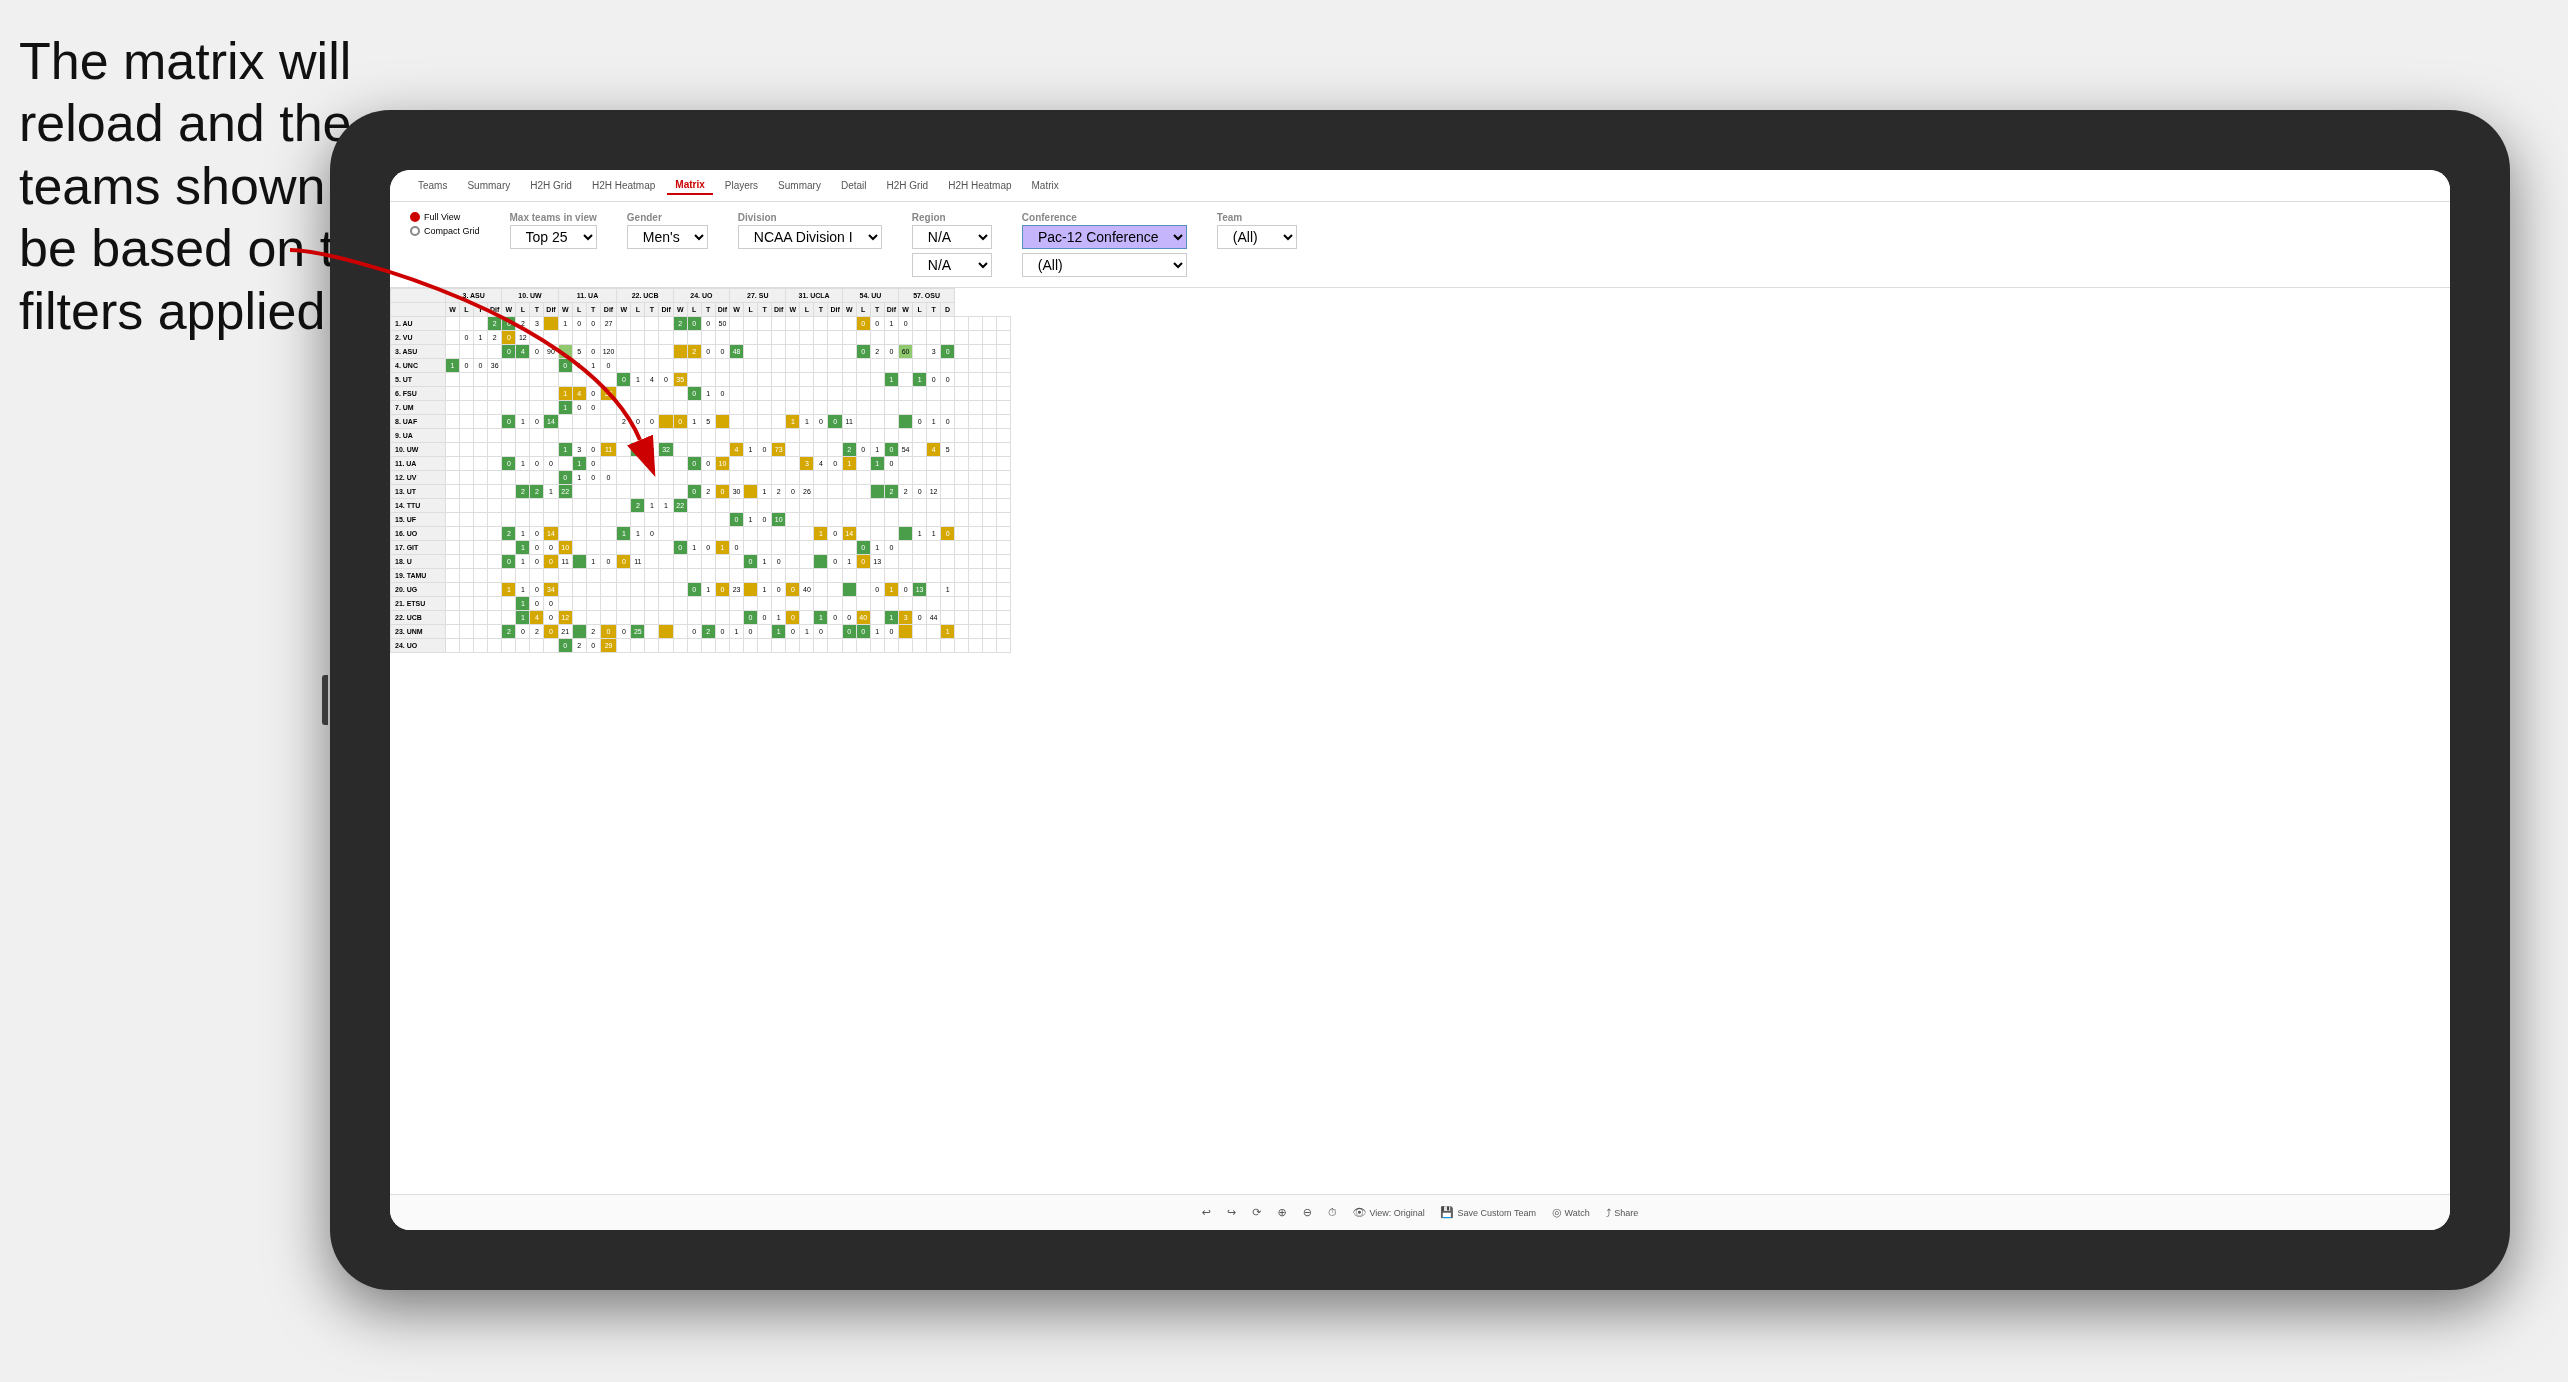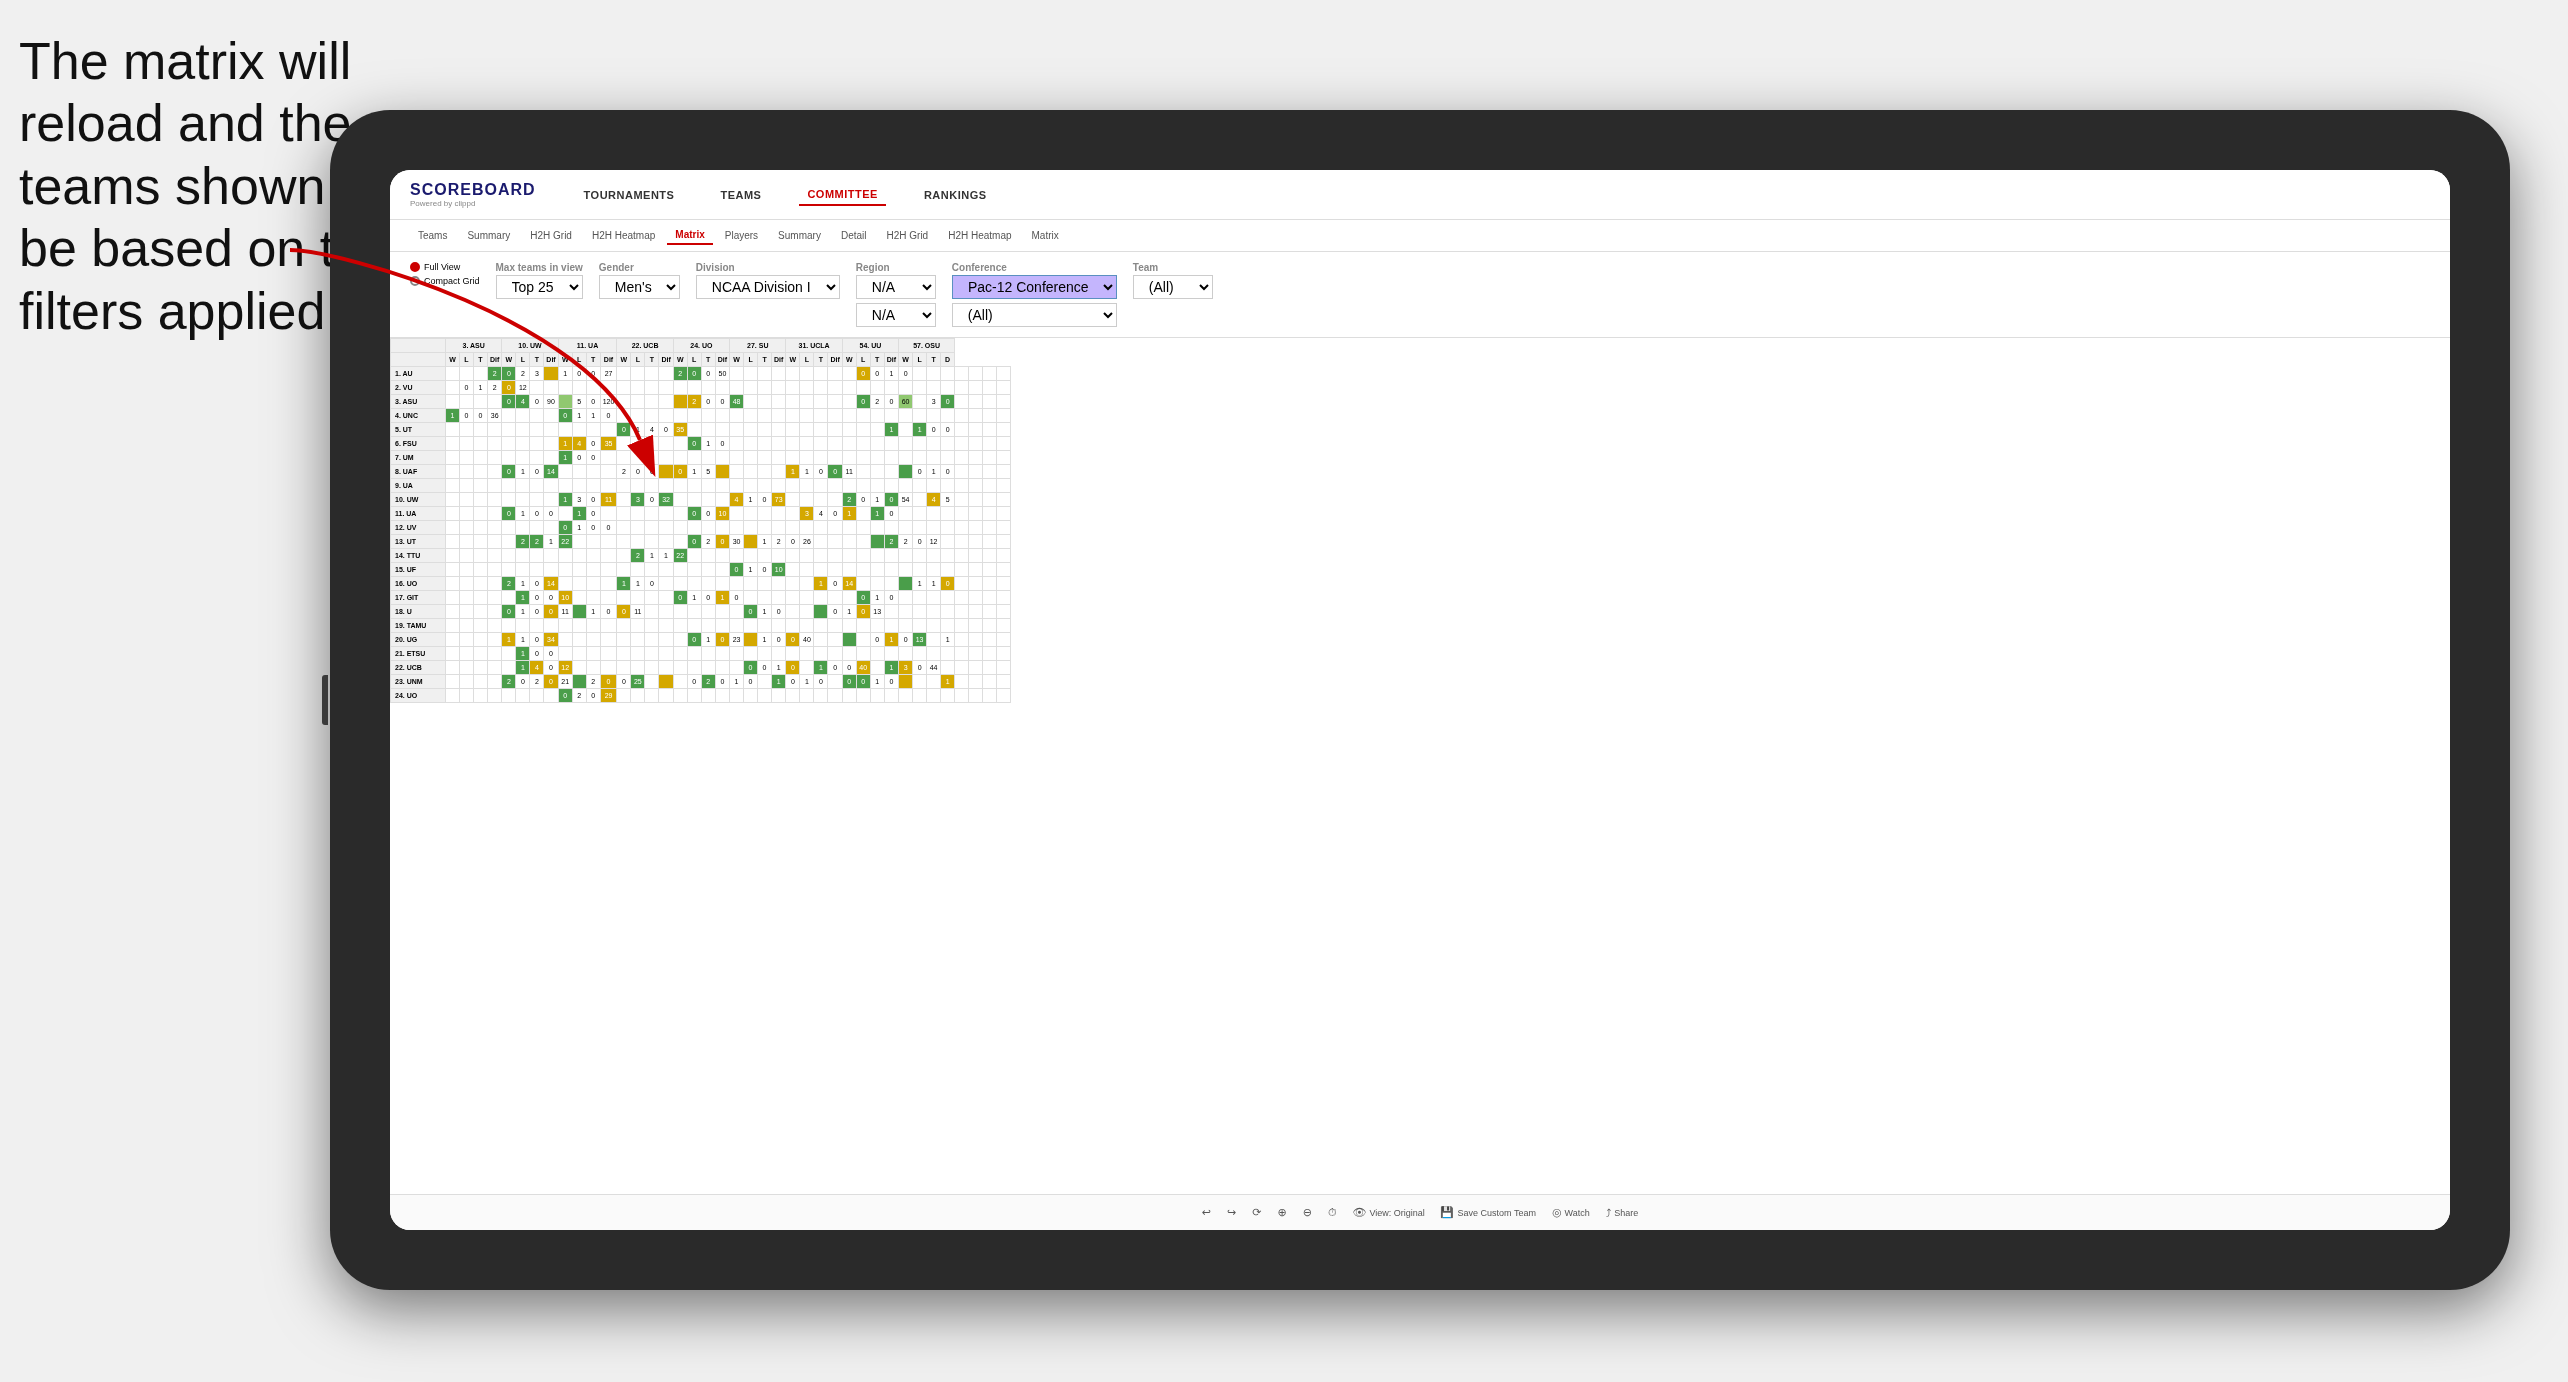--- a/index.html
+++ b/index.html
@@ -125,21 +125,21 @@
       flex-direction: column;
     }
 
     
     .filter-bar {
       display: flex;
       align-items: flex-start;
       padding: 10px 20px;
       background: #fff;
       border-bottom: 1px solid #ddd;
-      gap: 16px;
+      gap: 30px;
     }
 
     .radio-group {
       display: flex;
       flex-direction: column;
       gap: 4px;
       font-size: 9px;
     }
 
     .radio-option {
@@ -292,30 +292,20 @@
     </marker>
   </defs>
   <path d="M 50 30 C 100 30, 350 100, 400 220" stroke="#cc0000" stroke-width="4" fill="none" marker-end="url(#arrowhead)"></path>
 </svg>
 
 <div class="tablet">
   <div class="tablet-side-btn"></div>
 
   <div class="tablet-screen">
 
-    <div class="nav-bar">
-      <div class="logo">
-        <span class="logo-title">SCOREBOARD</span>
-        <span class="logo-sub">Powered by clippd</span>
-      </div>
-      <span class="nav-item">TOURNAMENTS</span>
-      <span class="nav-item">TEAMS</span>
-      <span class="nav-item active">COMMITTEE</span>
-      <span class="nav-item">RANKINGS</span>
-    </div>
 
     <div class="sub-nav">
       <span class="sub-nav-item">Teams</span>
       <span class="sub-nav-item">Summary</span>
       <span class="sub-nav-item">H2H Grid</span>
       <span class="sub-nav-item">H2H Heatmap</span>
       <span class="sub-nav-item active">Matrix</span>
       <span class="sub-nav-item">Players</span>
       <span class="sub-nav-item">Summary</span>
       <span class="sub-nav-item">Detail</span>

